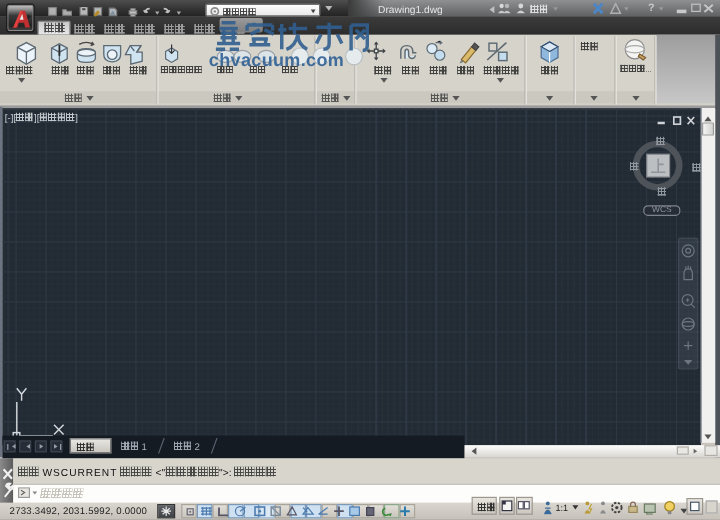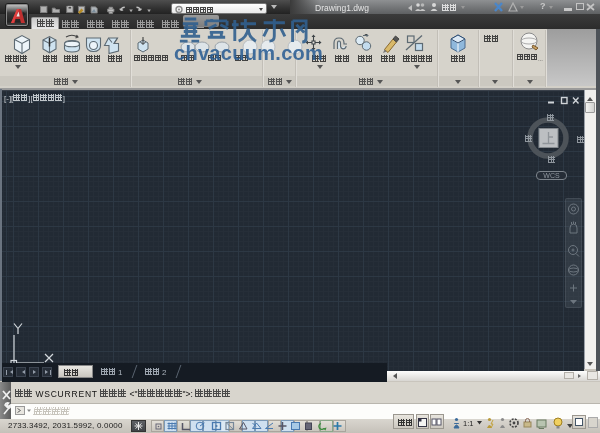--- a/index.html
+++ b/index.html
@@ -453,13 +453,13 @@
 
 <svg class="abs" style="left:177px;top:16px" width="131" height="29" viewBox="0 0 136 30">
 <g stroke="#31608f" stroke-width="3" fill="none" opacity="0.9">
 <path d="M8 3 h12 M6 8 h16 M7 12 h14 M7 16 h14 M4 21 h20 M10 8 v13 M18 8 v13 M3 26 h8 m4 0 h8"></path>
 <path d="M30 5 h22 M30 5 v5 m22-5 v5 M36 3 v3 M41 9 l-8 4 m12-4 l8 4 M34 17 h14 M32 22 h18 M36 17 v5 m10-5 v5"></path>
 <path d="M60 4 v22 M57 9 h7 M71 3 v10 M66 8 h16 M74 13 q0 9 8 13 M74 13 q-2 10-10 13"></path>
 <path d="M90 7 h22 M101 3 v18 q0 5-5 5 M94 13 l-4 8 M108 13 l4 8"></path>
 <path d="M120 5 h14 v18 q0 4-4 4 M120 5 v22 M124 9 l8 8 m0-8 l-8 8"></path>
 </g>
   </svg>
-<div class="abs" style="left:174px;top:42px;font-size:20px;font-weight:bold;color:rgba(43,93,147,.88);letter-spacing:.3px;font-family:'Liberation Sans',sans-serif">chvacuum.com</div>
+<div class="abs" style="left:174px;top:42px;font-size:15px;font-weight:bold;color:rgba(43,93,147,.88);letter-spacing:.3px;font-family:'Liberation Sans',sans-serif">chvacuum.com</div>
 
 </body></html>

